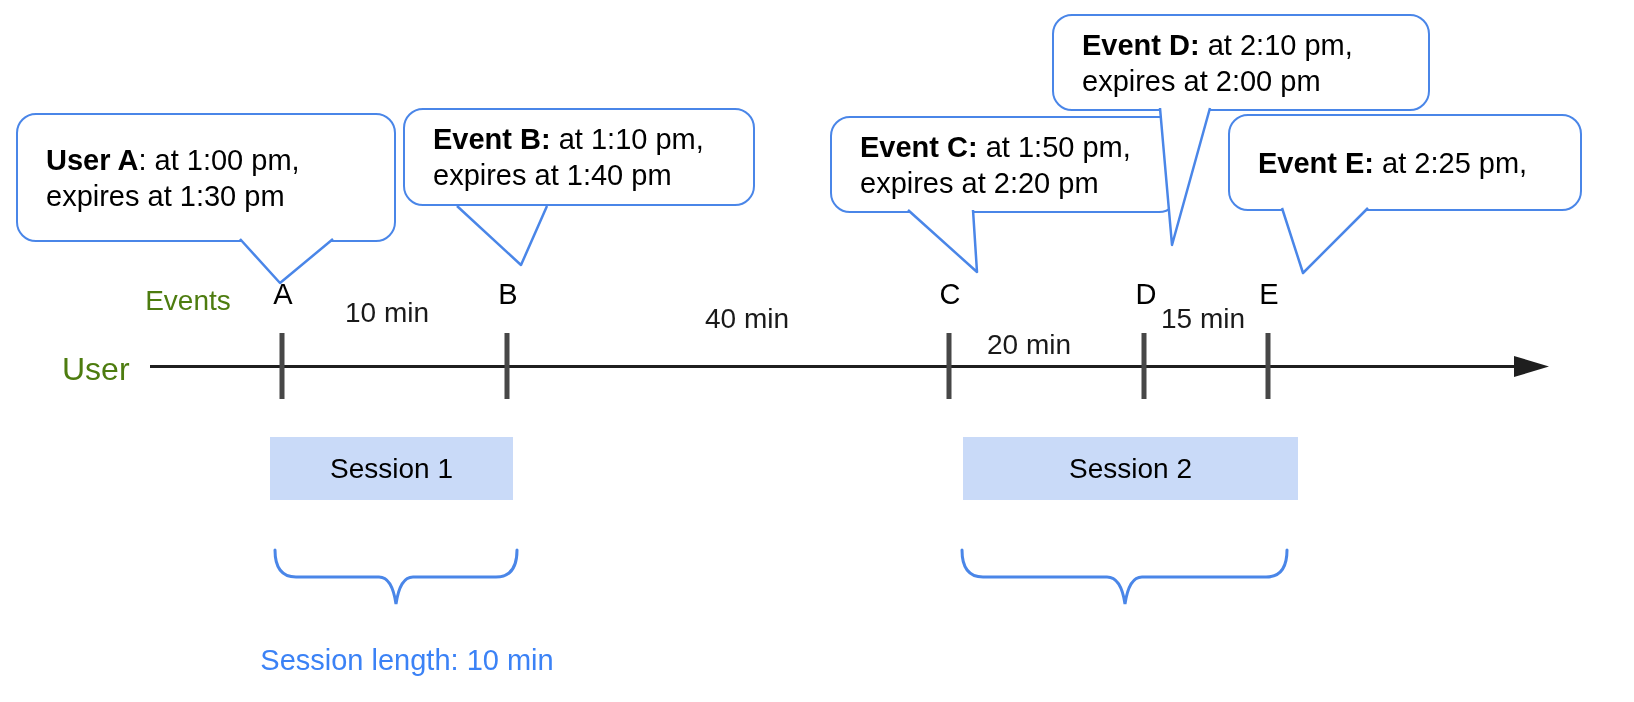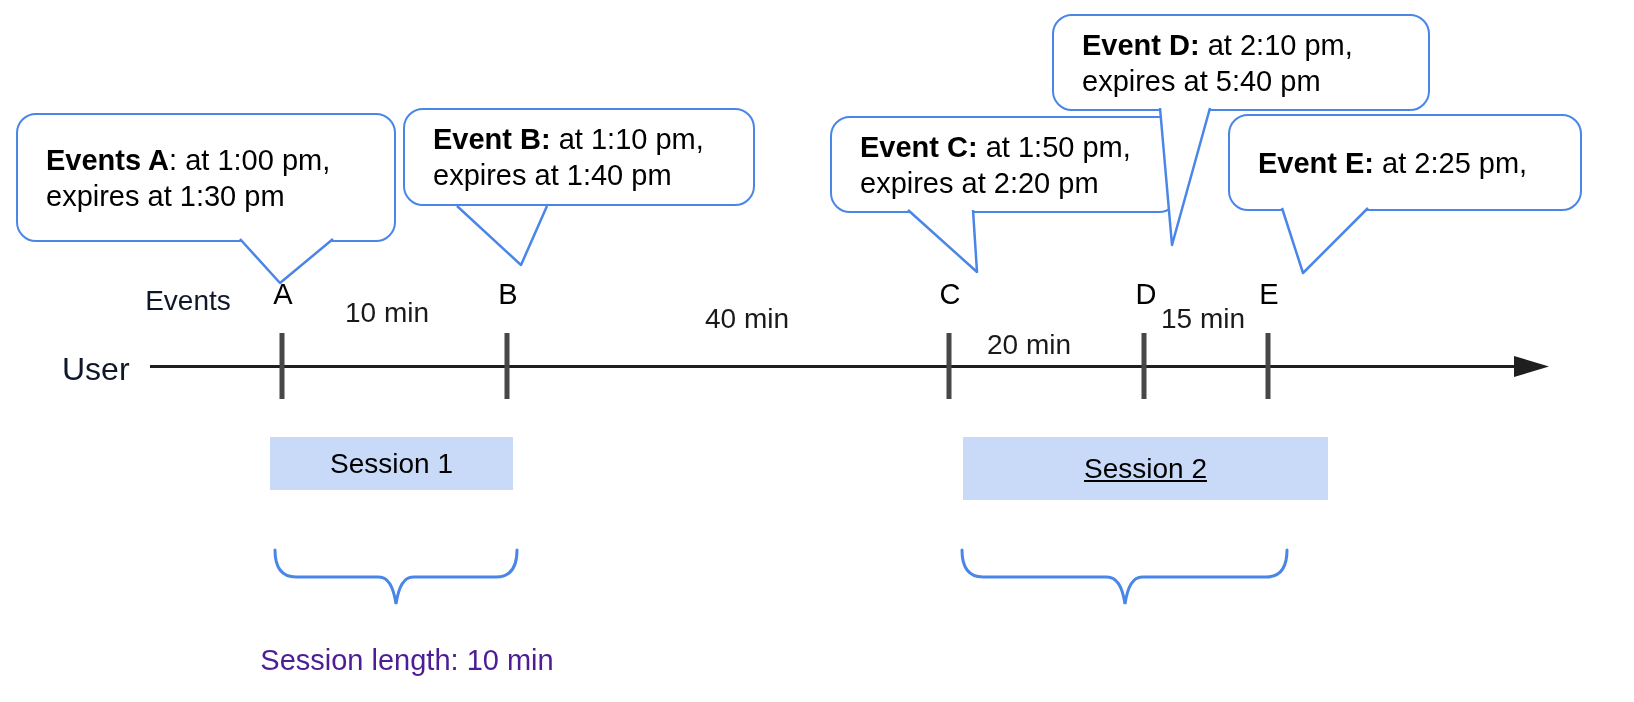--- a/index.html
+++ b/index.html
@@ -9,53 +9,53 @@
   }
   .bubble{
     position:absolute;box-sizing:border-box;background:#ffffff;
     border:2.5px solid #4a86e8;border-radius:20px;
     display:flex;flex-direction:column;justify-content:center;
     padding:0 10px 0 28px;font-size:29px;line-height:36px;color:#000000;z-index:1;
     white-space:nowrap;
   }
   .bubble b{font-weight:bold;}
   #tails-layer{position:absolute;left:0;top:0;z-index:2;pointer-events:none;}
-  .axis-label{position:absolute;color:#0f172a;}
+  .axis-label{position:absolute;color:#4d7c0f;}
   .centered{transform:translateX(-50%);white-space:nowrap;}
   .tick-label{position:absolute;font-size:29px;color:#000000;}
   .gap-label{position:absolute;font-size:28px;color:#1a1a1a;}
   .session-box{
     position:absolute;background:#c9daf8;display:flex;align-items:center;justify-content:center;
     font-size:28px;color:#000000;
   }
-  .length-label{position:absolute;font-size:29px;color:#4c1d95;}
+  .length-label{position:absolute;font-size:29px;color:#3b82f6;}
 </style>
 </head>
 <body>
 
 <div id="canvas">
 
   <div class="bubble" style="left:16px;top:113px;width:380px;height:129px;">
-    <div><b>Events A</b><span>: at 1:00 pm,</span></div>
+    <div><b>User A</b><span>: at 1:00 pm,</span></div>
     <div>expires at 1:30 pm</div>
   </div>
 
   <div class="bubble" style="left:403px;top:108px;width:352px;height:98px;">
     <div><b>Event B:</b><span> at 1:10 pm,</span></div>
     <div>expires at 1:40 pm</div>
   </div>
 
   <div class="bubble" style="left:830px;top:116px;width:349px;height:97px;">
     <div><b>Event C:</b><span> at 1:50 pm,</span></div>
     <div>expires at 2:20 pm</div>
   </div>
 
   <div class="bubble" style="left:1052px;top:14px;width:378px;height:97px;">
     <div><b>Event D:</b><span> at 2:10 pm,</span></div>
-    <div>expires at 5:40 pm</div>
+    <div>expires at 2:00 pm</div>
   </div>
 
   <div class="bubble" style="left:1228px;top:114px;width:354px;height:97px;">
     <div><b>Event E:</b><span> at 2:25 pm,</span></div>
   </div>
 
   <svg id="tails-layer" width="1634" height="702" viewBox="0 0 1634 702">
 
     <path d="M 240 239 L 280 283 L 333 239" fill="#ffffff" stroke="#4a86e8" stroke-width="2.5" stroke-linejoin="round"></path>
     <path d="M 457 206 L 521 265 L 547 206" fill="#ffffff" stroke="#4a86e8" stroke-width="2.5" stroke-linejoin="round"></path>
@@ -83,18 +83,18 @@
   <div class="tick-label centered" style="left:508px;top:278px;">B</div>
   <div class="tick-label centered" style="left:950px;top:278px;">C</div>
   <div class="tick-label centered" style="left:1146px;top:278px;">D</div>
   <div class="tick-label centered" style="left:1269px;top:278px;">E</div>
 
   <div class="gap-label centered" style="left:387px;top:297px;">10 min</div>
   <div class="gap-label centered" style="left:747px;top:303px;">40 min</div>
   <div class="gap-label centered" style="left:1029px;top:303px;margin-top:26px;">20 min</div>
   <div class="gap-label centered" style="left:1203px;top:303px;">15 min</div>
 
-  <div class="session-box" style="left:270px;top:437px;width:243px;height:53px;">Session 1</div>
-  <div class="session-box" style="left:963px;top:437px;width:365px;height:63px;text-decoration:underline;">Session 2</div>
+  <div class="session-box" style="left:270px;top:437px;width:243px;height:63px;">Session 1</div>
+  <div class="session-box" style="left:963px;top:437px;width:335px;height:63px;">Session 2</div>
 
   <div class="length-label centered" style="left:407px;top:644px;">Session length: 10 min</div>
 
 </div>
 
 </body></html>

